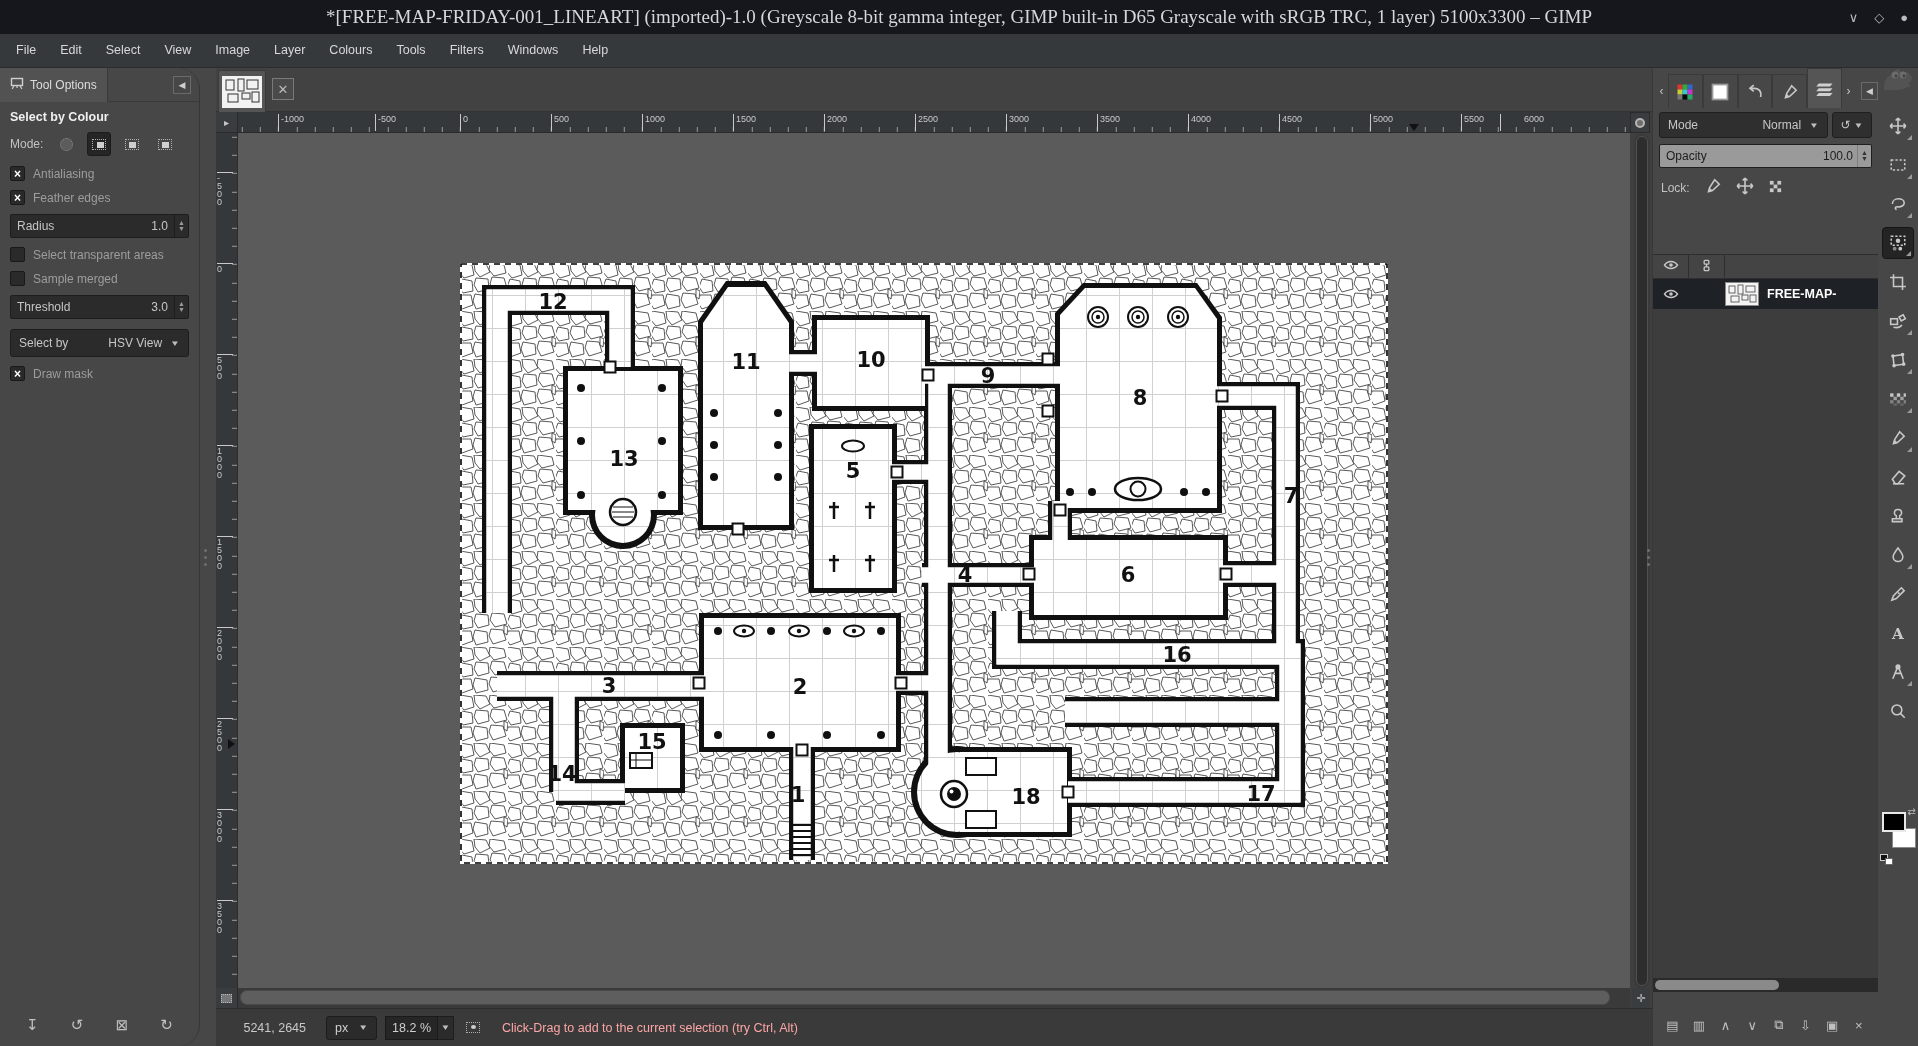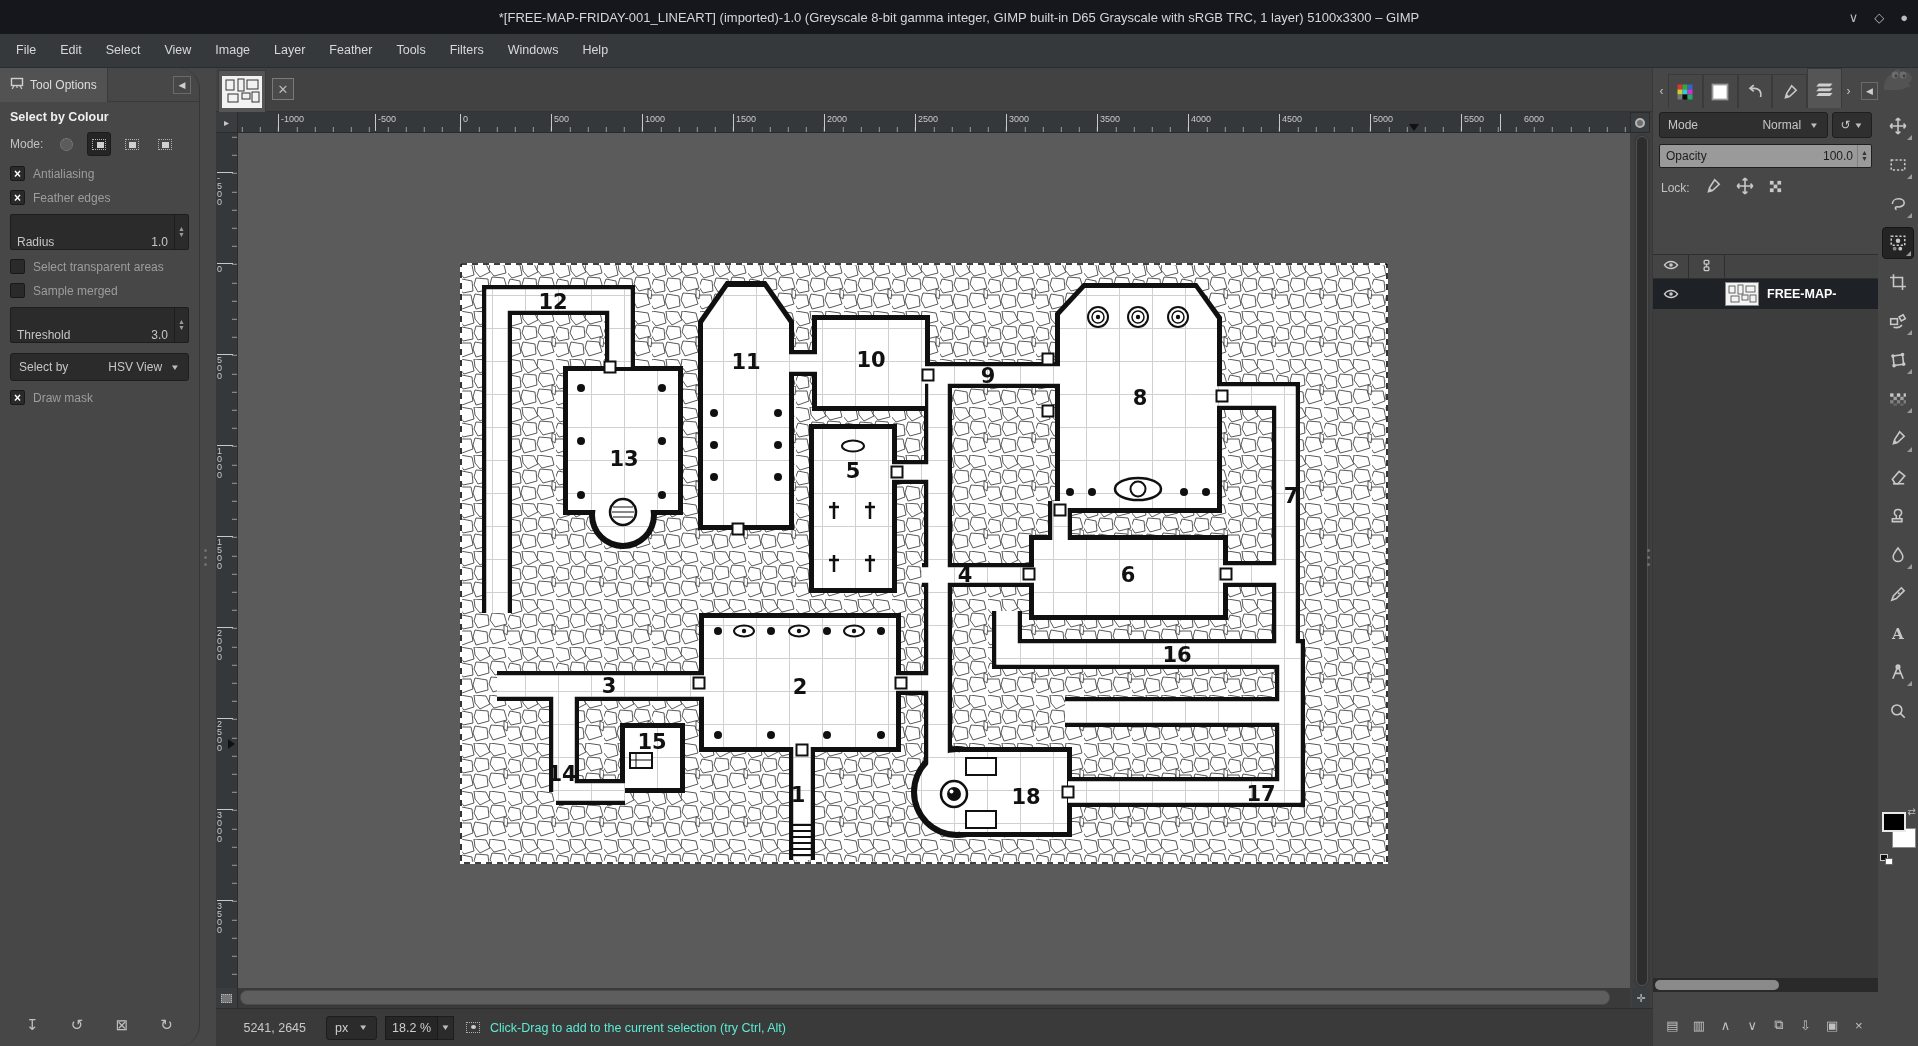--- a/index.html
+++ b/index.html
@@ -2,21 +2,21 @@
 <html><head>
 <meta charset="utf-8">
 <style>
   * { margin:0; padding:0; box-sizing:border-box; }
   html,body { background:#222; }
   body { font-family:"Liberation Sans", sans-serif; }
   .app { position:relative; width:1918px; height:1046px; background:#474747; overflow:hidden; color:#c6c6c6; font-size:12px; }
 
   
   .titlebar { position:absolute; left:0; top:0; width:100%; height:34px; background:#15171c; display:flex; align-items:center; justify-content:center; }
-  .titlebar .title { color:#d4d7db; font-size:13px; }
+  .titlebar .title { color:#d4d7db; font-size:19px;font-family:Liberation Serif, serif; }
   .win-controls { position:absolute; right:10px; top:0; height:34px; display:flex; align-items:center; gap:16px; color:#b9bcc0; font-size:13px; }
   .win-controls span { cursor:default; }
   .menubar { position:absolute; left:0; top:34px; width:100%; height:34px; background:#35393c; border-bottom:1px solid #2a2d2f; display:flex; align-items:center; padding-left:4px; }
   .menubar .mitem { padding:0 12px; line-height:33px; color:#d8d8d8; font-size:12.5px; }
 
   
   .left-dock { position:absolute; left:0; top:68px; width:200px; bottom:0; background:#474747; border-right:1px solid #373737;border-radius:21px; }
   .lt-tabrow { height:34px; position:relative; border-bottom:1px solid #3a3a3a; }
   .lt-tab { position:absolute; left:0; top:0; height:34px; padding:0 10px; display:flex; align-items:center; gap:6px; background:#525252; border-right:1px solid #3a3a3a; color:#dddddd; }
   .panel-menu-btn { position:absolute; right:8px; top:8px; width:18px; height:18px; border:1px solid #6a6a6a; color:#cfcfcf; font-size:9px; display:flex; align-items:center; justify-content:center; background:#474747; }
@@ -27,21 +27,21 @@
   .mode-btn { width:24px; height:24px; display:flex; align-items:center; justify-content:center; border-radius:3px; }
   .mode-btn.active { background:#252525; border:1px solid #1b1b1b; }
   .mi { width:14px; height:11px; border:1px dotted #b0b0b0; position:relative; }
   .mi.circle { width:13px; height:13px; border-radius:50%; border-color:#8f8f8f; background:#5c5c5c; }
   .mi .solid { position:absolute; background:#cfcfcf; width:7px; height:6px; }
   .mi.add .solid { right:1px; bottom:1px; }
   .mi.sub .solid { left:3px; bottom:1px; }
   .mi.int .solid { left:3px; top:2px; }
   .chk-row { display:flex; align-items:center; gap:8px; margin:9px 0; color:#9d9d9d; }
   .chk { width:15px; height:15px; background:#2a2a2a; border:1px solid #191919; border-radius:2px; color:#fff; font-size:12px; font-weight:bold; display:flex; align-items:center; justify-content:center; line-height:1; }
-  .spin { height:36px; background:#2b2b2b; border:1px solid #1d1d1d; border-radius:2px; display:flex; align-items:flex-end; margin:4px 0; }
+  .spin { height:24px; background:#2b2b2b; border:1px solid #1d1d1d; border-radius:2px; display:flex; align-items:center; margin:4px 0; }
   .spin .slabel { flex:1; padding-left:6px; color:#c6c6c6; }
   .spin .sval { padding-right:6px; color:#c6c6c6; }
   .spin .arrows, .opacity .arrows { width:14px; height:100%; display:flex; flex-direction:column; align-items:center; justify-content:center; color:#9a9a9a; font-size:7px; line-height:6px; border-left:1px solid #1d1d1d; }
   .combo { height:28px; background:#2b2b2b; border:1px solid #1d1d1d; border-radius:3px; display:flex; align-items:center; padding:0 8px; margin:10px 0 6px 0; }
   .combo .clabel { flex:1; }
   .combo .cval { margin-right:8px; }
   .chev { font-size:10px; color:#bdbdbd; transform:scaleY(0.8); }
   .lt-bottom { position:absolute; bottom:4px; left:0; width:100%; height:34px; display:flex; align-items:center; justify-content:space-around; padding:0 10px; }
   .lt-bottom .ibtn { width:24px; height:24px; display:flex; align-items:center; justify-content:center; color:#c0c0c0; font-size:15px; }
 
@@ -75,21 +75,21 @@
   .hscroll .thumb { position:absolute; left:2px; top:2px; height:15px; width:1370px; background:#5e5e5e; border:1px solid #4a4a4a; border-radius:7px; }
   .nav-btn { position:absolute; right:2px; top:920px; width:18px; height:20px; display:flex; align-items:center; justify-content:center; color:#bbb; font-size:11px; background:#3a3d3f; }
 
   .statusbar { position:absolute; left:0; bottom:0; width:100%; height:38px; background:#3a3a3a; border-top:1px solid #2d2d2d; display:flex; align-items:center; color:#cfcfcf; font-size:12.5px; }
   .sb-pos { width:74px; margin-left:16px; text-align:right; color:#c9c9c9; }
   .sb-combo { margin-left:20px; height:24px; background:#2b2b2b; border:1px solid #1d1d1d; border-radius:3px; display:flex; align-items:center; padding:0 8px; gap:10px; }
   .sb-zoombox { margin-left:8px; height:24px; background:#262626; border:1px solid #1a1a1a; display:flex; align-items:center; padding:0 6px; }
   .sb-zoomarrow { height:24px; width:16px; background:#2b2b2b; border:1px solid #1d1d1d; border-left:none; display:flex; align-items:center; justify-content:center; }
   .sb-toolicon { margin-left:12px; width:14px; height:11px; border:1px dotted #b0b0b0; position:relative; }
   .sb-toolicon::after { content:""; position:absolute; left:4px; top:2px; width:5px; height:4px; background:#cfcfcf; border-radius:50%; }
-  .sb-msg { margin-left:10px; color:#5eead4; }
+  .sb-msg { margin-left:22px; color:#fca5a5; }
   .right-dock { position:absolute; left:1652px; top:68px; width:226px; bottom:0; background:#474747; border-left:1px solid #383838; }
   .rd-tabrow { height:40px; position:relative; display:flex; align-items:flex-end; padding-left:2px; }
   .rd-chev { width:14px; height:34px; display:flex; align-items:center; justify-content:center; color:#c6c6c6; font-size:12px; }
   .rd-tab { width:37px; height:34px; display:flex; align-items:center; justify-content:center; border:1px solid #3a3a3a; border-bottom:none; background:#474747; }
   .rd-tab.active { background:#555555; height:40px; }
   .rd-menu-btn { width:18px; height:18px; border:1px solid #6a6a6a; color:#cfcfcf; font-size:9px; display:flex; align-items:center; justify-content:center; margin:0 0 8px 6px; }
   .rd-body { padding:4px 6px; }
   .mode-combo-row { display:flex; gap:4px; }
   .mode-combo { flex:1; height:26px; background:#2f2f2f; border:1px solid #1f1f1f; border-radius:3px; display:flex; align-items:center; padding:0 8px; }
   .mode-combo .clabel { flex:1; }
@@ -143,21 +143,21 @@
     </div>
   </div>
 
   <div class="menubar" id="menubar">
       <span class="mitem">File</span>
       <span class="mitem">Edit</span>
       <span class="mitem">Select</span>
       <span class="mitem">View</span>
       <span class="mitem">Image</span>
       <span class="mitem">Layer</span>
-      <span class="mitem">Feather</span>
+      <span class="mitem">Colours</span>
       <span class="mitem">Tools</span>
       <span class="mitem">Filters</span>
       <span class="mitem">Windows</span>
       <span class="mitem">Help</span>
     </div>
 
   <div class="left-dock">
     <div class="lt-tabrow">
       <div class="lt-tab">
         <span>

